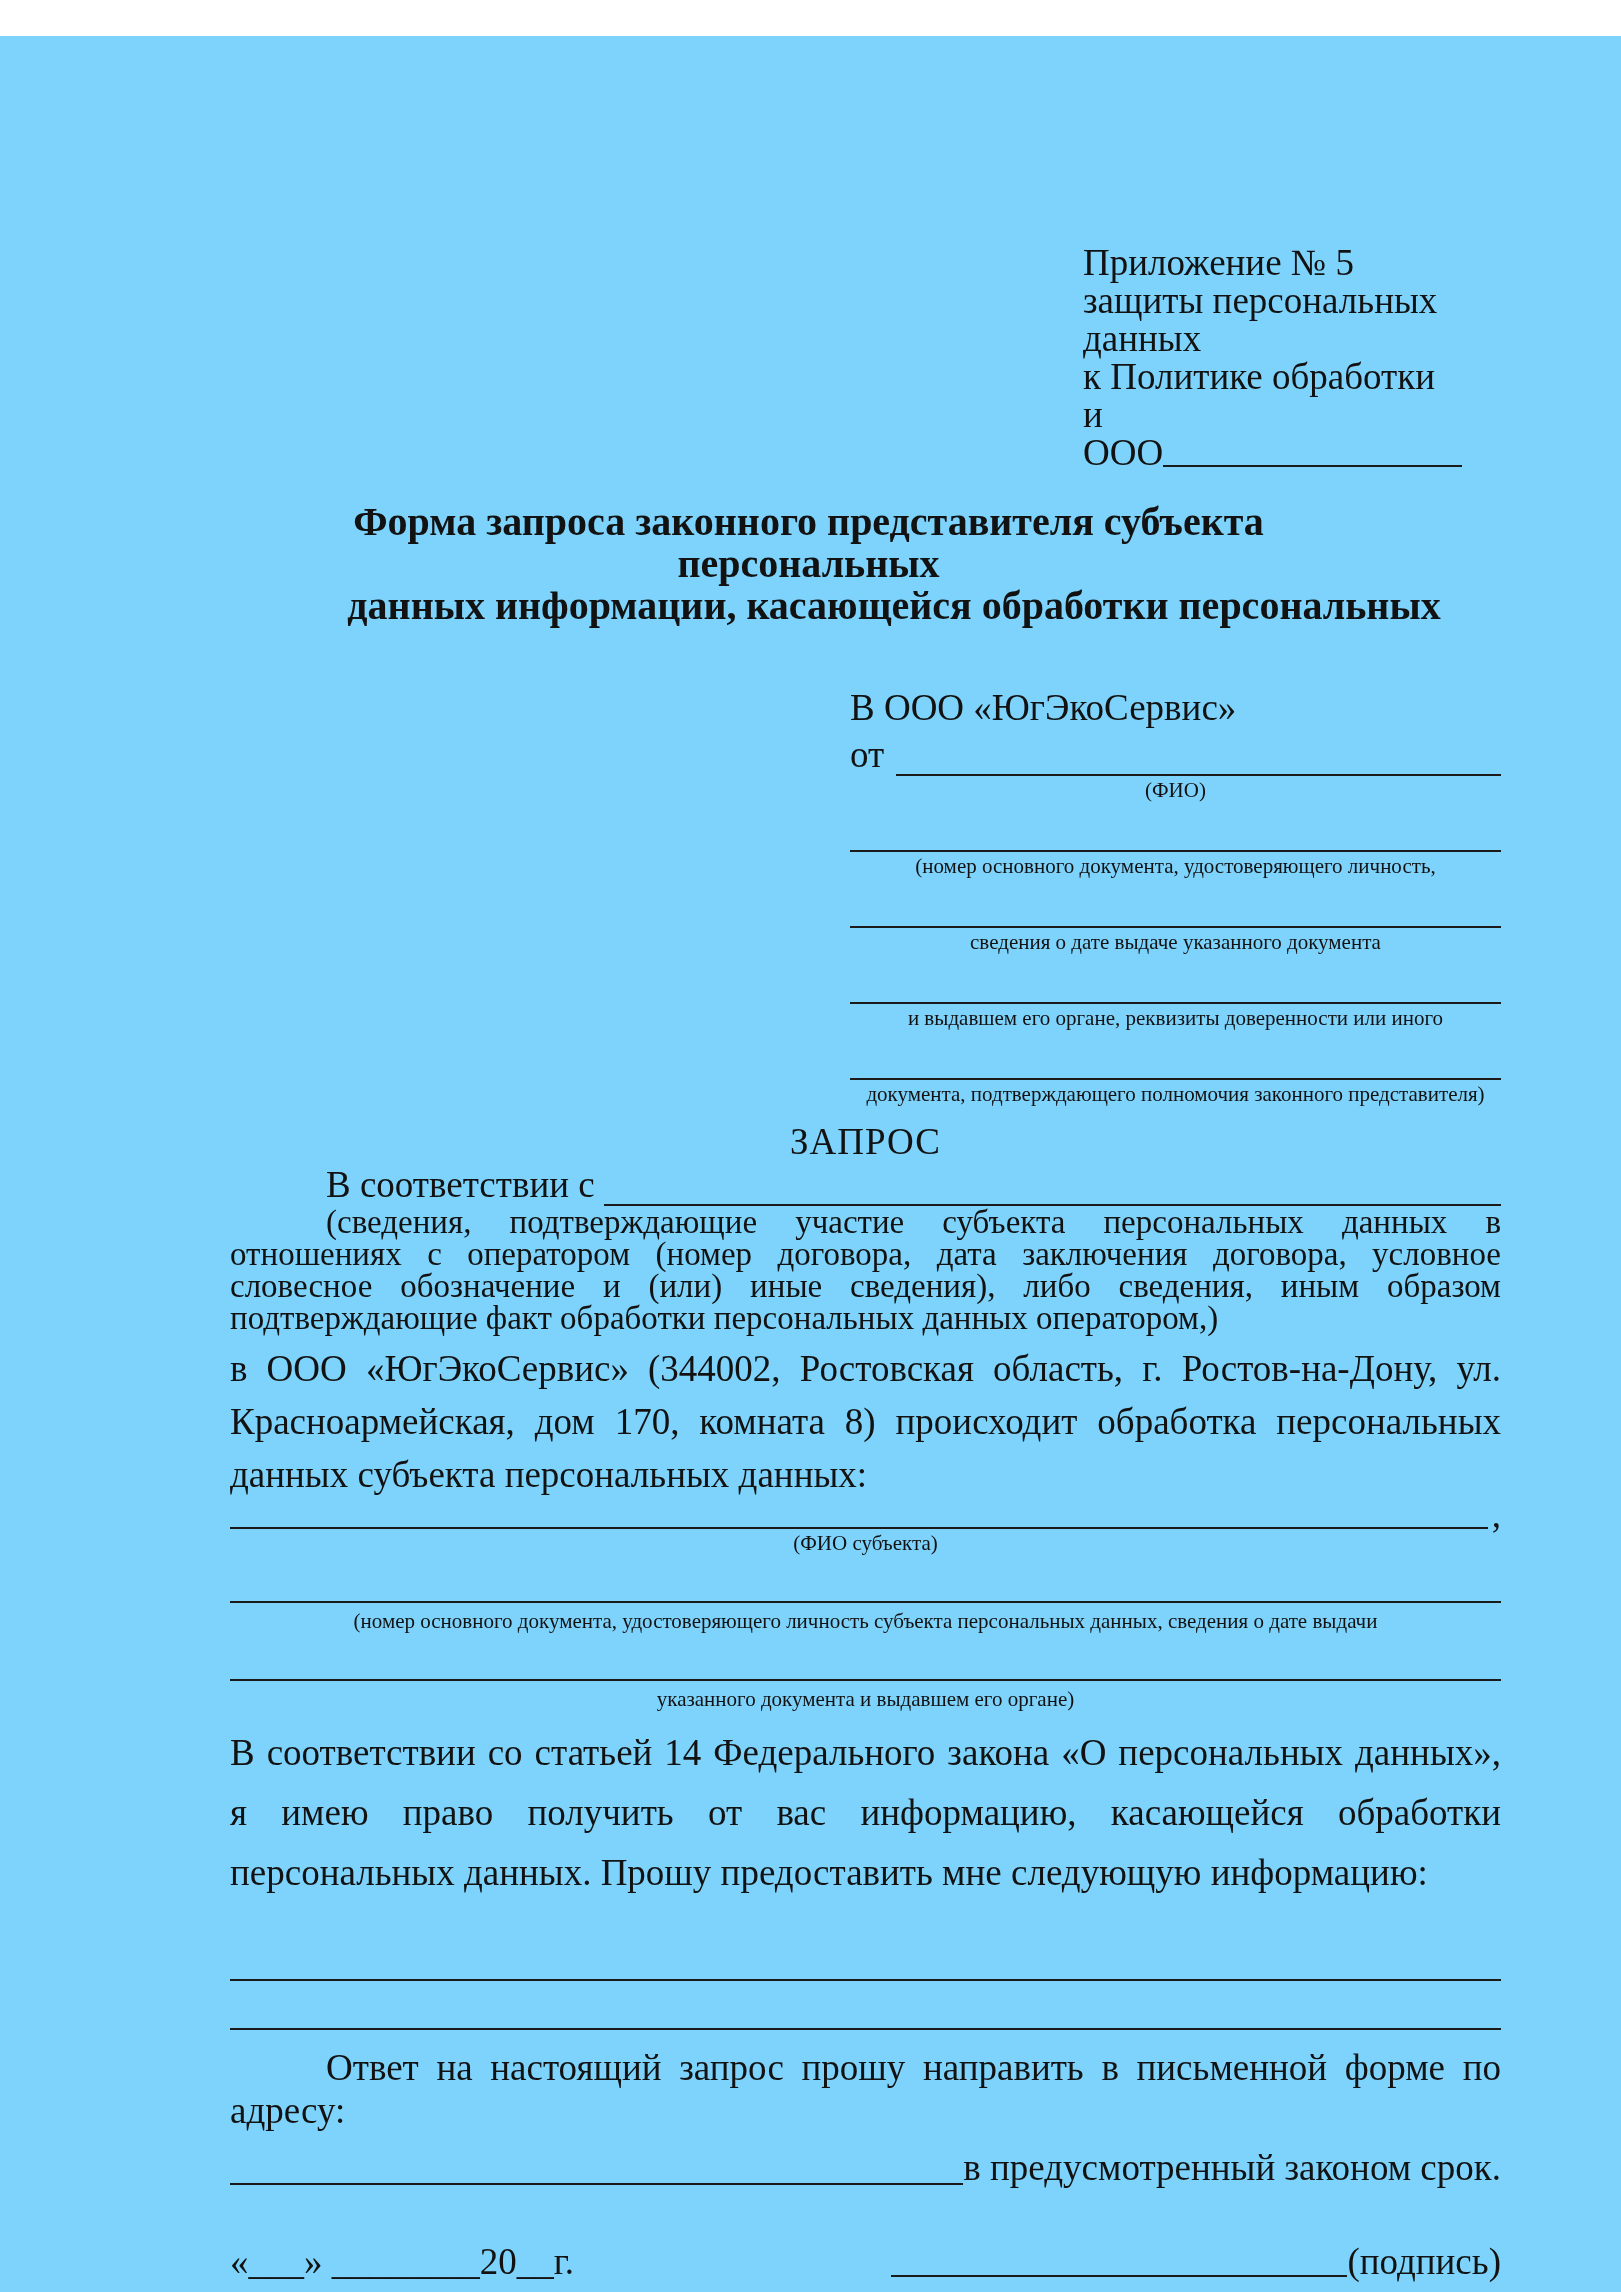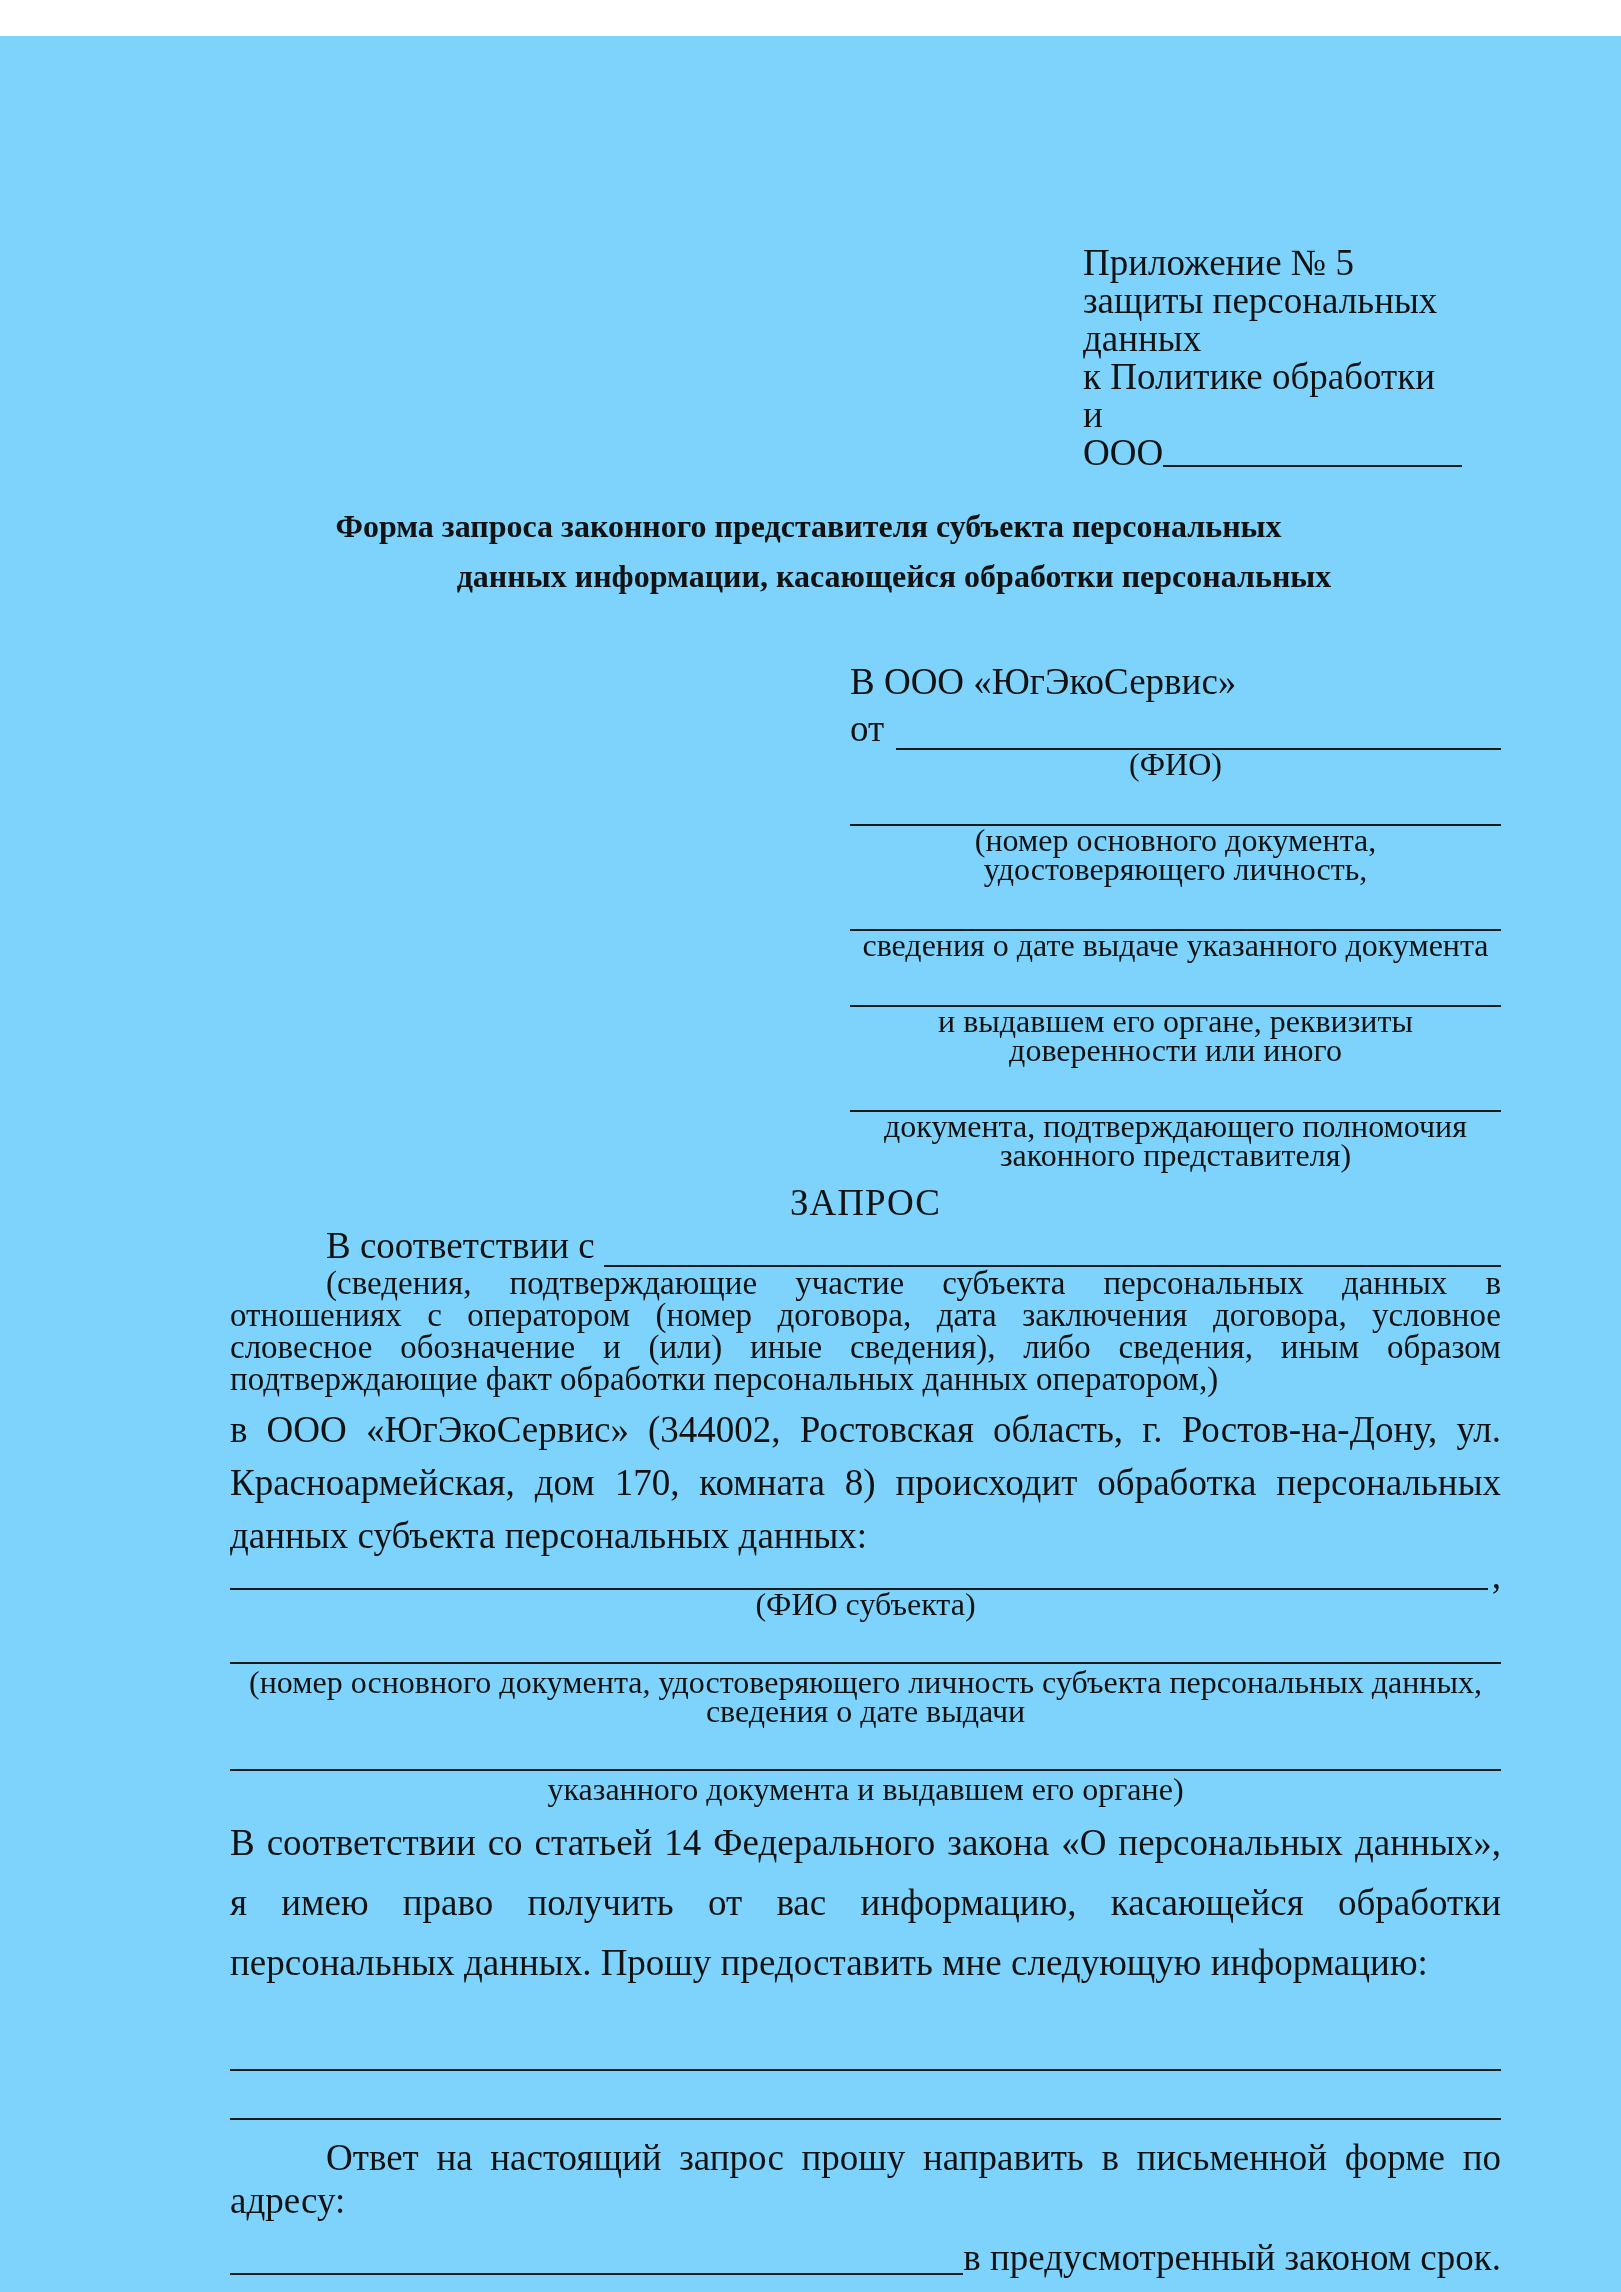--- a/index.html
+++ b/index.html
@@ -16,31 +16,31 @@
     margin-top:36px;
   }
   .fill { border-bottom:2.9px solid #1a1a1a; }
 
   
   .annex { margin-left:853px; margin-right:39px; line-height:38px; }
   .annex-row { display:flex; align-items:flex-end; }
   .annex-row .fill { flex:1; margin-bottom:4.9px; }
 
   
-  .doc-title { margin-top:29px; font-weight:bold; font-size:32px; line-height:50px;font-family:Liberation Serif, serif; }
+  .doc-title { margin-top:29px; font-weight:bold; font-size:40px; line-height:42px;font-family:Liberation Serif, serif; }
   .doc-title .l1 { text-align:center; padding-right:114px; }
   .doc-title .l2 { text-align:center; padding-left:57px; }
 
   
   .addressee { margin-left:620px; margin-top:61px; }
   .addr-to { line-height:39px; }
   .addr-from { display:flex; align-items:flex-end; margin-top:7.8px; height:41px; }
   .addr-from .label { padding-right:11.8px; }
   .addr-from .fill { flex:1; }
-  .cap { font-size:32px; line-height:29px; text-align:center; }
+  .cap { font-size:21px; line-height:29px; text-align:center; }
   .fl-unit .line { height:45px; border-bottom:2.9px solid #1a1a1a; }
 
   
   .zapros { margin-top:13.7px; text-align:center; line-height:39px; letter-spacing:1px; }
   .intro-row { display:flex; align-items:flex-end; margin-top:5.9px; height:39px; }
   .intro-row .label { margin-left:96px; padding-right:9.8px; white-space:nowrap; }
   .intro-row .fill { flex:1; }
   .small-note { font-size:33px; line-height:32px; text-align:justify; text-indent:96px; }
   .para-op { margin-top:7.8px; line-height:53px; text-align:justify; }
 

